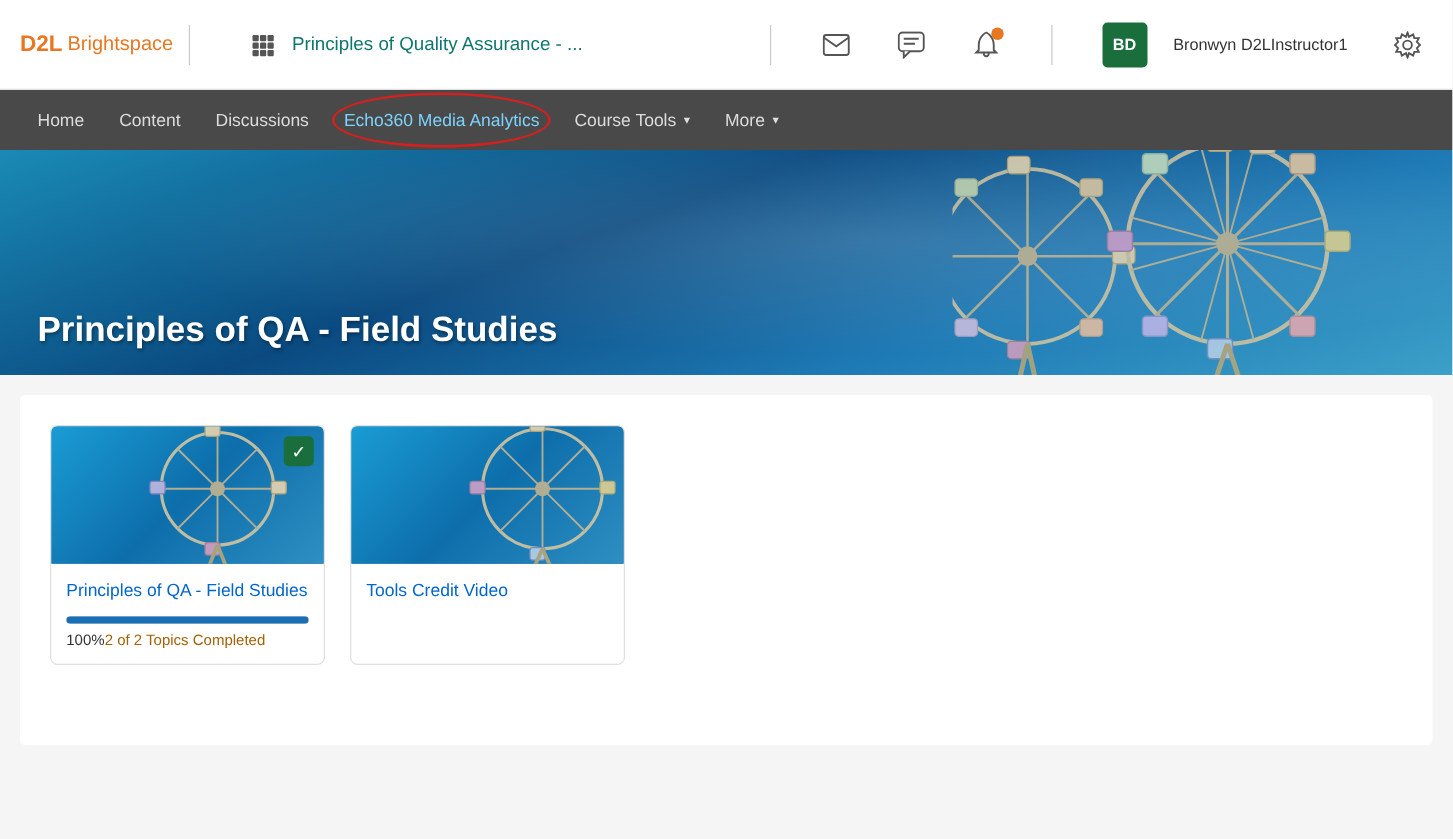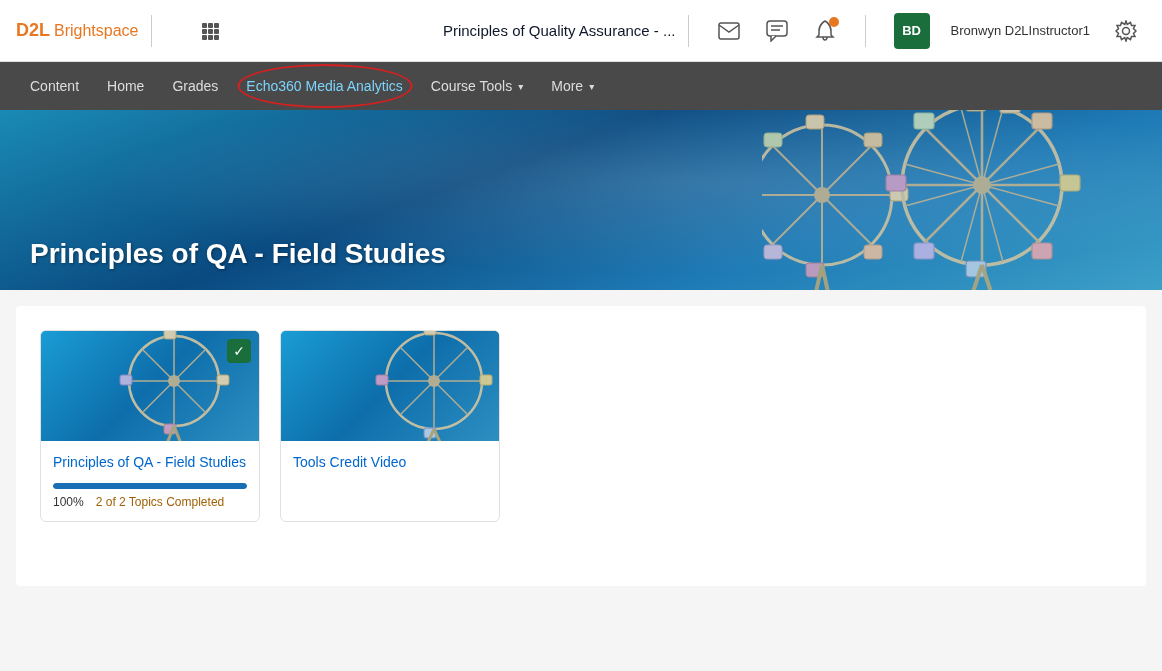--- a/index.html
+++ b/index.html
@@ -3,21 +3,21 @@
   <meta charset="utf-8">
   <style>
     * { margin: 0; padding: 0; box-sizing: border-box; }
     body { font-family: 'Segoe UI', Arial, sans-serif; background: #f5f5f5; width: 1162px; min-height: 671px; overflow-x: hidden; }
 
     
     .top-header {
       display: flex;
       align-items: center;
       background: #fff;
-      height: 62px;
+      height: 72px;
       padding: 0 16px;
       border-bottom: 1px solid #e0e0e0;
       position: relative;
     }
     .logo-area {
       display: flex;
       align-items: center;
       gap: 4px;
     }
     .d2l-text {
@@ -31,29 +31,28 @@
       font-weight: 400;
     }
     .divider-vert {
       width: 1px;
       height: 32px;
       background: #ccc;
       margin: 0 12px;
     }
     .course-title {
       font-size: 15px;
-      color: #0f172a;
+      color: #0f766e;
       font-weight: 500;
       flex: 1;
-      text-align: right;
     }
     .header-icons {
       display: flex;
       align-items: center;
-      gap: 8px;
+      gap: 20px;
     }
     .header-icon-btn {
       width: 40px;
       height: 40px;
       display: flex;
       align-items: center;
       justify-content: center;
       border-radius: 4px;
       cursor: pointer;
       color: #555;
@@ -257,21 +256,20 @@
       overflow: hidden;
     }
     .progress-bar-fill {
       height: 100%;
       background: #1a6eb4;
       border-radius: 3px;
     }
     .progress-info {
       margin-top: 6px;
       display: flex;
-      gap: 12px;
       align-items: center;
     }
     .progress-pct {
       font-size: 12px;
       color: #333;
       font-weight: 500;
     }
     .progress-topics {
       font-size: 12px;
       color: #a16207;
@@ -337,23 +335,23 @@
     <button class="gear-btn">
       <svg width="22" height="22" viewBox="0 0 22 22">
         <circle cx="11" cy="11" r="3.5" fill="none" stroke="#555" stroke-width="1.5"></circle>
         <path d="M11 1 L12.2 4.5 L15.5 2.5 L16.5 5.5 L20 5.5 L18.5 8.5 L21 11 L18.5 13.5 L20 16.5 L16.5 16.5 L15.5 19.5 L12.2 17.5 L11 21 L9.8 17.5 L6.5 19.5 L5.5 16.5 L2 16.5 L3.5 13.5 L1 11 L3.5 8.5 L2 5.5 L5.5 5.5 L6.5 2.5 L9.8 4.5 Z" fill="none" stroke="#555" stroke-width="1.5"></path>
       </svg>
     </button>
   </div>
 </div>
 
 <nav class="nav-bar">
+  <button class="nav-item">Home</button>
   <button class="nav-item">Content</button>
-  <button class="nav-item">Home</button>
-  <button class="nav-item">Grades</button>
+  <button class="nav-item">Discussions</button>
   <button class="nav-item echo360" style="position:relative;">
     <span>Echo360 Media Analytics</span>
 
     <div style="position:absolute; border: 2.5px solid #d42020; border-radius: 50%; top: 50%; left: 50%; transform: translate(-50%, -50%); width: 175px; height: 44px; pointer-events: none;"></div>
   </button>
   <button class="nav-item">
     <span>Course Tools</span>
     <span class="chevron-down">▾</span>
   </button>
   <button class="nav-item">

